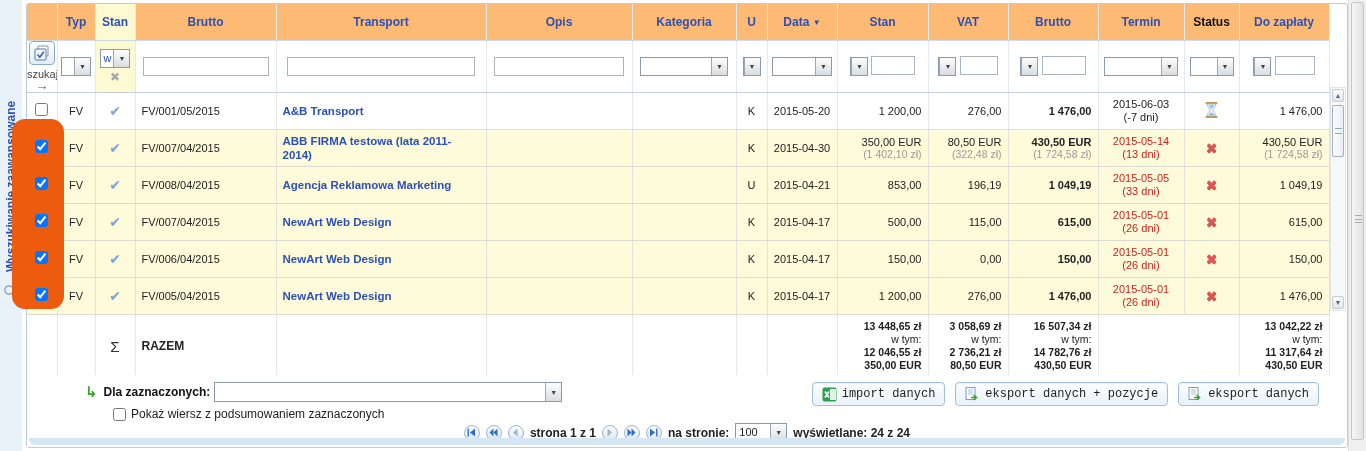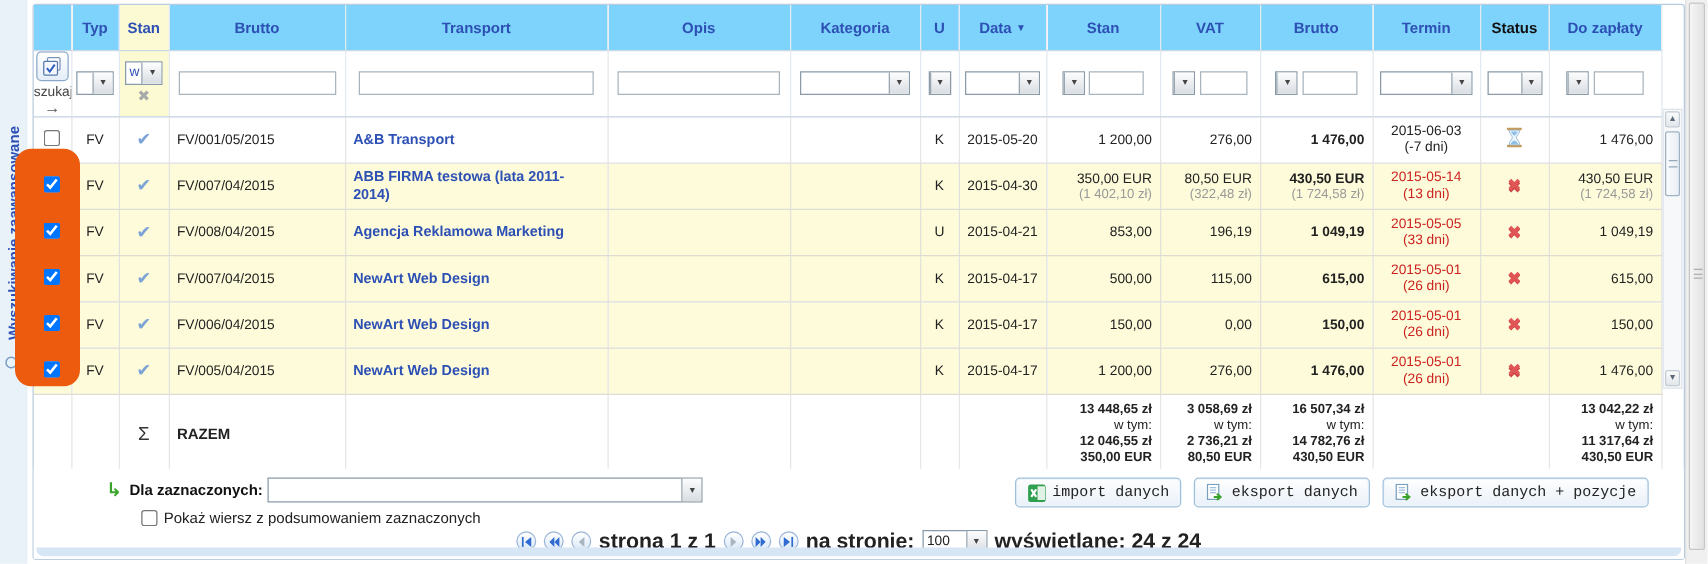--- a/index.html
+++ b/index.html
@@ -22,21 +22,21 @@
   .page-sb .grip:before { content:""; position:absolute; left:0; top:3px; width:7px; border-top:1px solid #adadad; }
 
   
   .panel { position:absolute; left:26px; top:3px; width:1322px; height:445px;
     border:1px solid #b9cce0; border-radius:3px; background:#fff; }
 
   table.grid { border-collapse:collapse; table-layout:fixed; width:1302px; }
   td,th { vertical-align:middle; overflow:hidden; }
 
   
-  tr.hdr th { height:36px; background:#7dd3fc; border-bottom:1px solid #ccd9e6; border-right:1px solid #e3e9f0;
+  tr.hdr th { height:36px; background:#fdba74; border-bottom:1px solid #ccd9e6; border-right:1px solid #e3e9f0;
     color:#2d50b4; font-size:12px; font-weight:bold; text-align:center; cursor:pointer; }
   tr.hdr th.black { color:#111; }
   .sort-ico { color:#2d50b4; font-size:8px; vertical-align:1px; }
 
   
   tr.flt td { height:46px; background:#fff; border-bottom:1px solid #c4d2e0; border-right:1px solid #e3e9f0;
     text-align:center; }
   td.yellowcol { background:#fbfad2 !important; }
   th.yellowcol { background:#fbfad2 !important; }
   .szukaj { color:#444; line-height:12px; }
@@ -101,21 +101,21 @@
   .fs-row { position:absolute; left:58px; top:7px; display:flex; align-items:center; gap:4px; }
   .ret-arrow { color:#3aa32a; font-size:15px; font-weight:bold; margin-right:2px; }
   .fs-label { font-weight:bold; font-size:12px; color:#111; }
   .big-combo { width:348px; height:20px; }
   .big-combo .val { flex:1; }
   .chk-row { position:absolute; left:86px; top:32px; display:flex; align-items:center; gap:5px; font-size:12px; color:#222; }
   .pager { position:absolute; left:0; top:48px; width:100%; text-align:center; }
   .pager .inner { display:inline-flex; align-items:center; gap:6px; }
   .navbtn { width:16px; height:16px; border-radius:50%; border:1px solid #9ab4d8;
     background:linear-gradient(#ffffff,#d9e8f8); display:inline-flex; align-items:center; justify-content:center; cursor:pointer; }
-  .pager b { font-size:17px;text-align:center; }
+  .pager b { font-size:12px;text-align:center; }
   .btns { position:absolute; right:28px; top:7px; display:flex; gap:10px; }
   .abtn { display:inline-flex; align-items:center; gap:5px; height:24px; padding:0 9px;
     border:1px solid #9fc0dc; border-radius:4px; background:linear-gradient(#fefefe,#e9f1f9);
     font-size:12px; color:#222; cursor:pointer; box-shadow:0 0 0 1px #eef5fb inset;font-family:Liberation Mono, monospace; }
   .bottom-bar { position:absolute; left:2px; bottom:2px; width:1316px; height:7px; background:#d7e6f4; border-radius:0 0 6px 6px; }
 </style>
 </head>
 <body>
 
 <div class="side-strip">
@@ -494,31 +494,31 @@
         <span>import danych</span>
         </span>
       <span class="abtn">
         <svg width="15" height="15" viewBox="0 0 15 15">
             <rect x="1" y="0.5" width="9" height="12" fill="#fff" stroke="#7aa0c0"></rect>
             <line x1="3" y1="3" x2="8" y2="3" stroke="#9fc0dc"></line>
             <line x1="3" y1="5" x2="8" y2="5" stroke="#9fc0dc"></line>
             <line x1="3" y1="7" x2="8" y2="7" stroke="#9fc0dc"></line>
             <path d="M6,10.5 h5 m-2.5,-2.5 l3,2.5 -3,2.5" fill="none" stroke="#3aa32a" stroke-width="1.6"></path>
           </svg>
-        <span>eksport danych</span>
+        <span>eksport danych + pozycje</span>
         </span>
       <span class="abtn">
         <svg width="15" height="15" viewBox="0 0 15 15">
             <rect x="1" y="0.5" width="9" height="12" fill="#fff" stroke="#7aa0c0"></rect>
             <line x1="3" y1="3" x2="8" y2="3" stroke="#9fc0dc"></line>
             <line x1="3" y1="5" x2="8" y2="5" stroke="#9fc0dc"></line>
             <line x1="3" y1="7" x2="8" y2="7" stroke="#9fc0dc"></line>
             <path d="M6,10.5 h5 m-2.5,-2.5 l3,2.5 -3,2.5" fill="none" stroke="#3aa32a" stroke-width="1.6"></path>
           </svg>
-        <span>eksport danych + pozycje</span>
+        <span>eksport danych</span>
         </span>
     </div>
     <div class="pager">
       <span class="inner">
         <span class="navbtn">
             <svg width="9" height="9" viewBox="0 0 9 9">
               <rect x="0.5" y="0.5" width="1.4" height="8" fill="#2f6bd0"></rect>
               <polygon points="8,0.5 3,4.5 8,8.5" fill="#2f6bd0"></polygon>
             </svg>
           </span>

